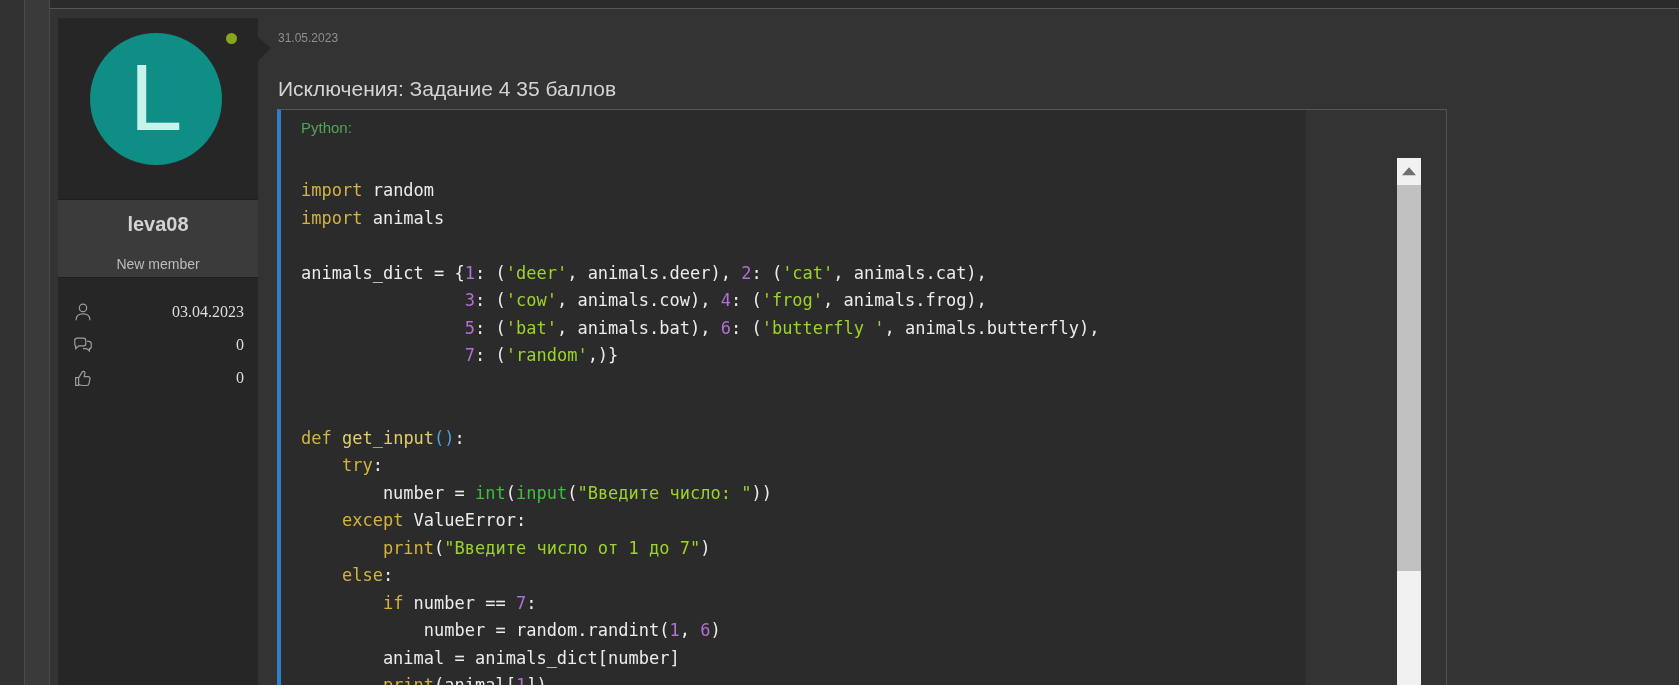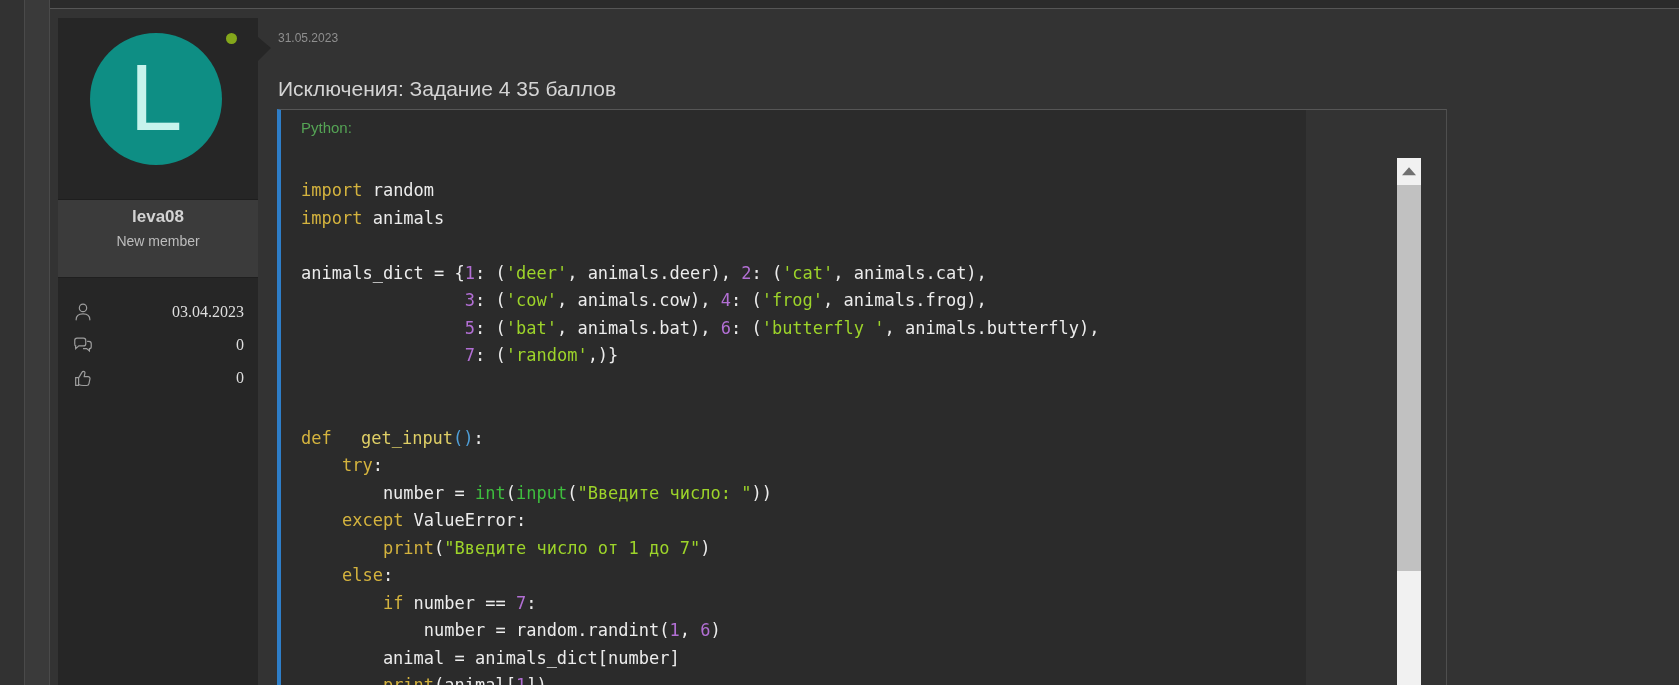--- a/index.html
+++ b/index.html
@@ -18,22 +18,22 @@
   .avatar { position:absolute; left:32px; top:15px; width:132px; height:132px; border-radius:50%;
             background:var(--avatar-bg); color:var(--avatar-letter); text-align:center;
             line-height:128px; font-size:95px; font-weight:400; cursor:pointer; }
   .online-dot { position:absolute; left:168px; top:15px; width:11px; height:11px; border-radius:50%;
                 background:var(--online); }
   .cell-tail { position:absolute; right:-13px; top:19px; width:0; height:0;
                border-left:13px solid #262626; border-top:11px solid transparent;
                border-bottom:13px solid transparent; }
   .user-title-strip { position:absolute; left:0; top:181px; width:100%; height:79px; background:#3b3b3b;
                       border-top:1px solid #1e1e1e; border-bottom:1px solid #1f1f1f; text-align:center; }
-  .username { margin-top:7px; font-size:17px; font-weight:bold; color:#d3d3d3; cursor:pointer; }
-  .user-role { margin-top:6px; font-size:14px; color:#bdbdbd; }
+  .username { margin-top:13px; font-size:20px; font-weight:bold; color:#d3d3d3; cursor:pointer; }
+  .user-role { margin-top:20px; font-size:14px; color:#bdbdbd; }
   .user-stats { position:absolute; left:0; top:260px; width:100%; padding:17px 14px 0 14px; }
   .stat-row { display:flex; align-items:center; height:33px;text-align:right; }
   .stat-row svg { width:22px; height:22px; stroke:#9d9d9d; fill:none; stroke-width:1.3; }
   .stat-value { margin-left:auto; font-family:"Liberation Serif", serif; font-size:16px; color:#dedede; }
 
   
   .post-date { position:absolute; left:228px; top:22px; font-size:12px; color:#8f8f8f; cursor:pointer; }
   .post-title { position:absolute; left:228px; top:68px; font-size:21px; color:#d4d4d4; }
 
   .codeblock { position:absolute; left:227px; top:100px; width:1170px; bottom:0; background:#333333;
@@ -43,21 +43,21 @@
   .code-lang-label { padding:9px 0 0 20px; font-size:15px; color:var(--label); }
   .code-content { position:absolute; left:0; top:48px; width:1116px; bottom:0; overflow:hidden;
                   padding:19px 0 0 20px; white-space:pre;
                   font-family:"DejaVu Sans Mono", monospace; font-size:17px; line-height:27.5px; }
   .code-line { height:27.5px; }
   .tok-df { color:var(--df); }
   .tok-kw { color:var(--kw); }
   .tok-bi { color:var(--bi); }
   .tok-st { color:var(--st); }
   .tok-nu { color:var(--nu); }
-  .tok-fn { color:var(--fn);margin-left:19px; }
+  .tok-fn { color:var(--fn); }
   .tok-pb { color:var(--pb); }
 
   
   .scrollbar { position:absolute; left:1116px; top:48px; width:24px; bottom:0; background:#f1f1f1; }
   .scroll-btn { position:relative; width:24px; height:27px; background:#f1f1f1; cursor:pointer; }
   .scroll-btn .arrow-up { position:absolute; left:50%; top:50%; transform:translate(-50%,-60%);
                width:0; height:0; border-left:7px solid transparent; border-right:7px solid transparent;
                border-bottom:8px solid #707070; }
   .scroll-thumb { position:absolute; left:0; top:27px; width:24px; height:386px; background:#c1c1c1;
                   cursor:pointer; }

